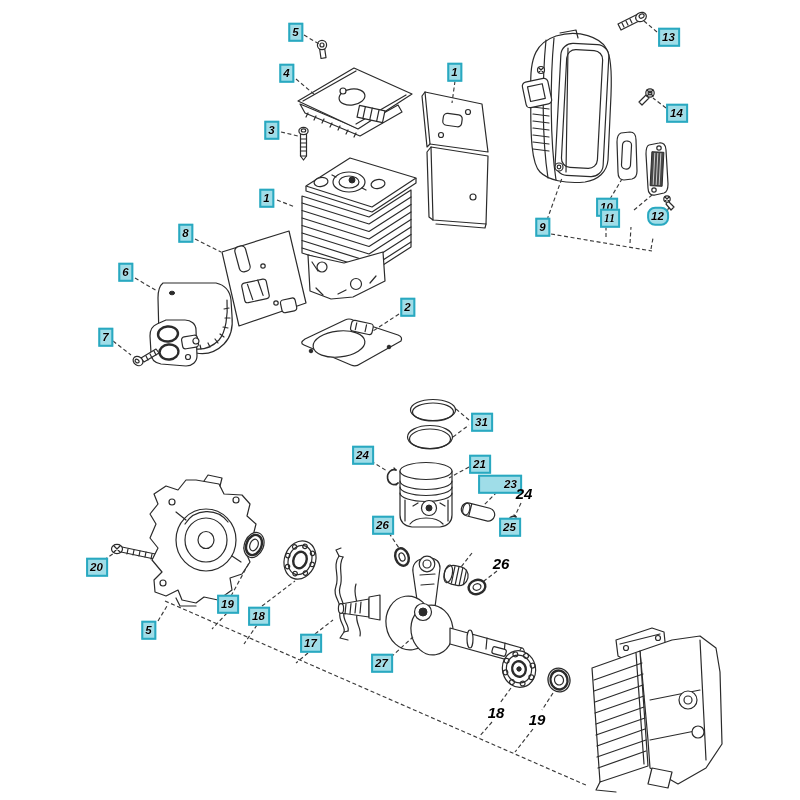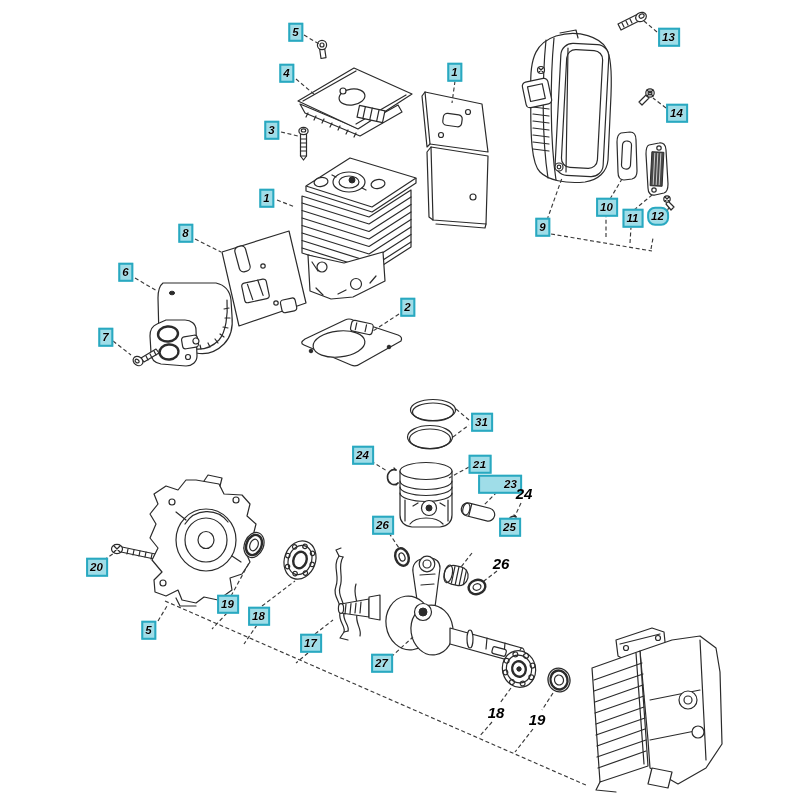--- a/index.html
+++ b/index.html
@@ -416,31 +416,31 @@
       <div class="callout" style="left: 267px; top: 198px;">1</div>
       <div class="callout" style="left: 408px; top: 307px;">2</div>
       <div class="callout" style="left: 272px; top: 130px;">3</div>
       <div class="callout" style="left: 287px; top: 73px;">4</div>
       <div class="callout" style="left: 296px; top: 32px;">5</div>
       <div class="callout" style="left: 126px; top: 272px;">6</div>
       <div class="callout" style="left: 106px; top: 337px;">7</div>
       <div class="callout" style="left: 186px; top: 233px;">8</div>
       <div class="callout" style="left: 543px; top: 227px;">9</div>
       <div class="callout" style="left: 607px; top: 207px;">10</div>
-      <div class="callout" style="left: 633px; top: 218px;">11</div>
+      <div class="callout" style="left: 610px; top: 218px; font-family: Liberation Serif, serif;">11</div>
       <div class="callout" style="left: 658px; top: 216px; border-radius: 8px;">12</div>
       <div class="callout" style="left: 669px; top: 37px;">13</div>
       <div class="callout" style="left: 677px; top: 113px;">14</div>
       <div class="callout" style="left: 455px; top: 72px;">1</div>
       <div class="callout" style="left: 149px; top: 630px;">5</div>
       <div class="callout" style="left: 311px; top: 643px;">17</div>
       <div class="callout" style="left: 259px; top: 616px;">18</div>
       <div class="callout" style="left: 228px; top: 604px;">19</div>
       <div class="callout" style="left: 97px; top: 567px;">20</div>
-      <div class="callout" style="left: 480px; top: 464px; font-family: Liberation Mono, monospace;">21</div>
+      <div class="callout" style="left: 480px; top: 464px;">21</div>
       <div class="callout" style="left: 482px; top: 422px;">31</div>
       <div class="callout" style="left: 500px; top: 484px; padding-left: 24px;">23</div>
       <div class="callout" style="left: 363px; top: 455px;">24</div>
       <div class="callout" style="left: 478px; top: 527px; margin-left: 32px;">25</div>
       <div class="callout" style="left: 383px; top: 525px;">26</div>
       <div class="callout" style="left: 382px; top: 663px;">27</div>
       <div class="callout plain" style="left: 524px; top: 493px;">24</div>
       <div class="callout plain" style="left: 501px; top: 563px;">26</div>
       <div class="callout plain" style="left: 496px; top: 712px;">18</div>
       <div class="callout plain" style="left: 537px; top: 719px;">19</div>

